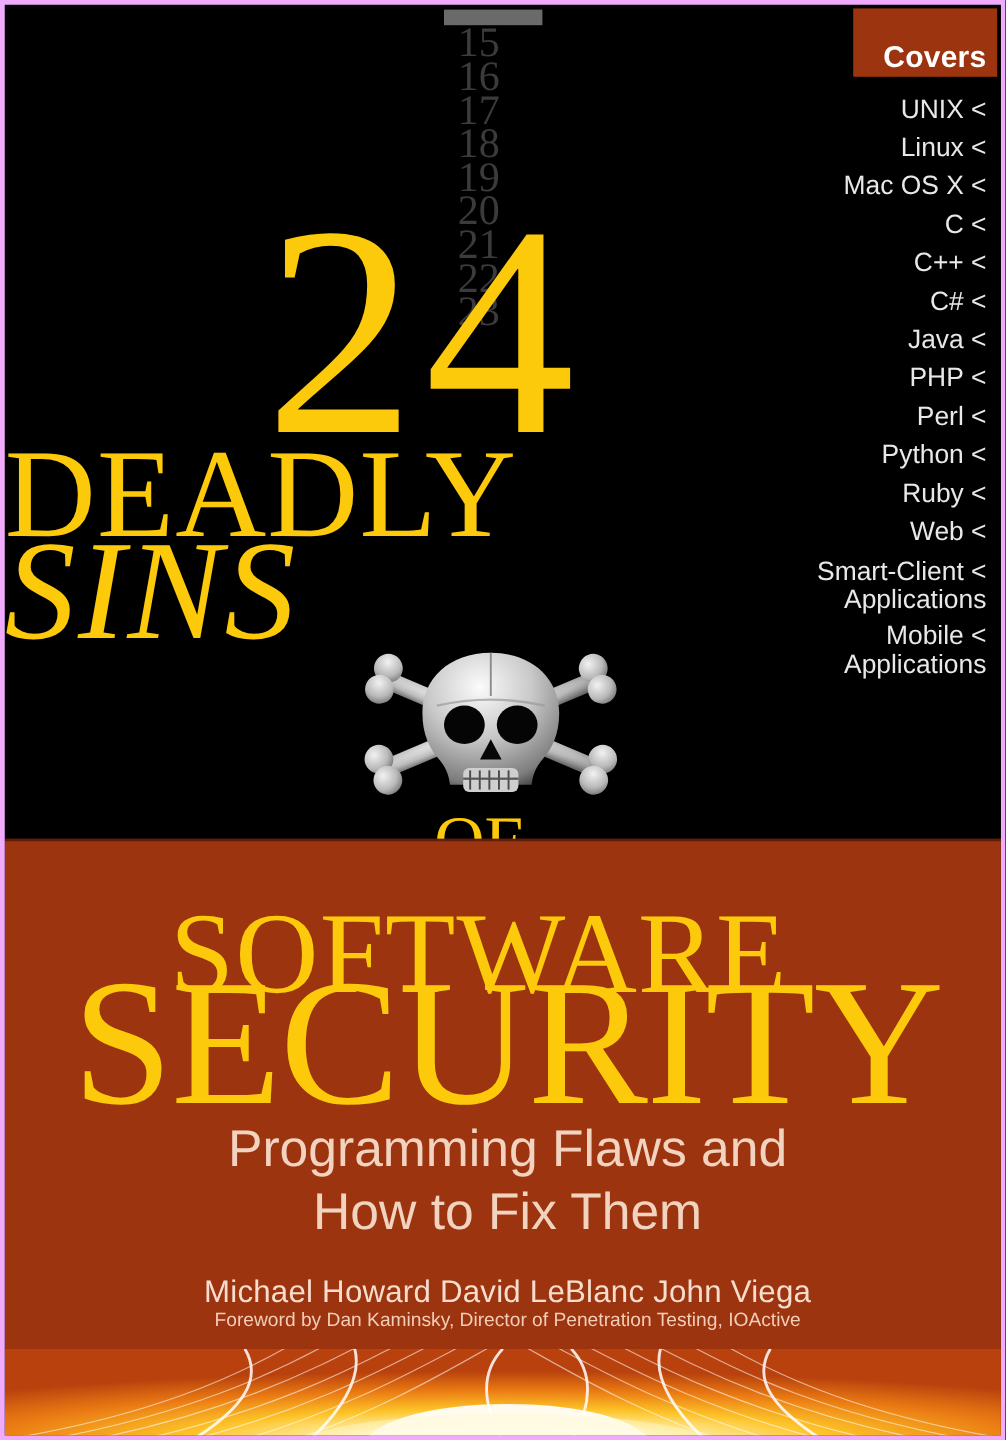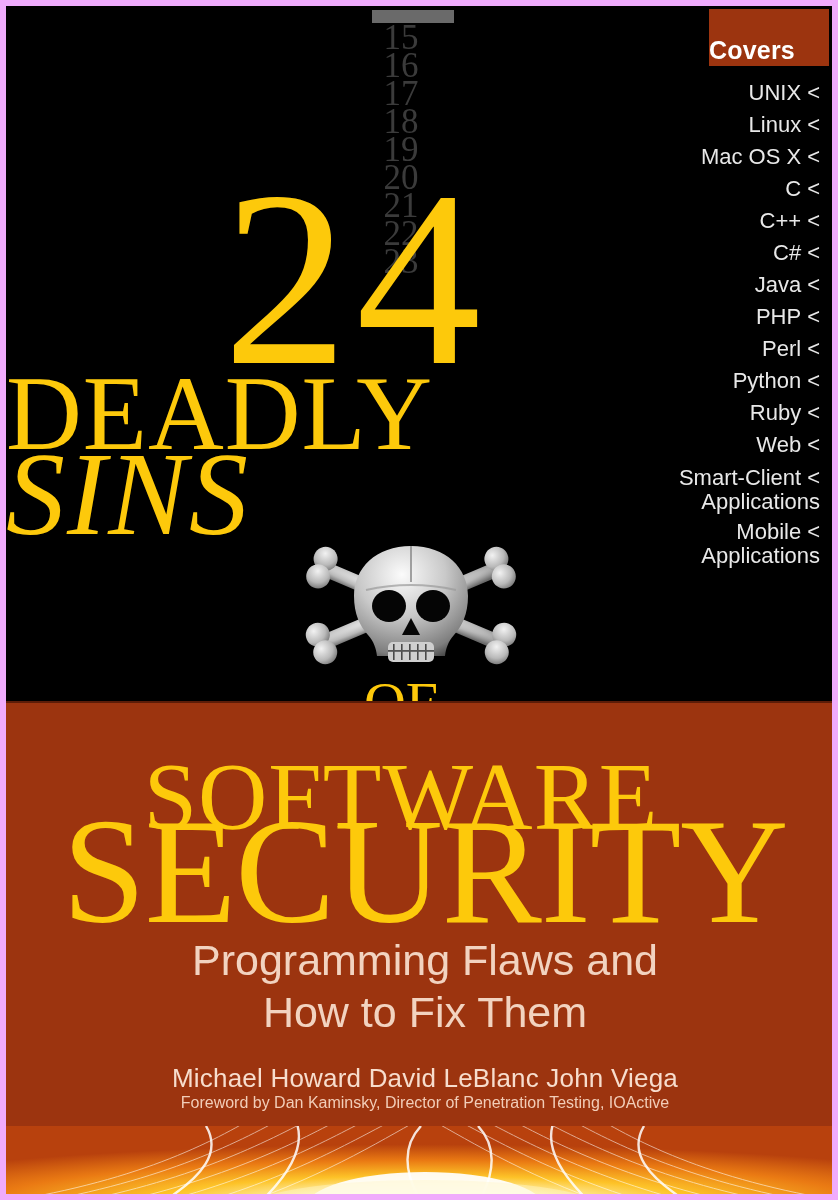--- a/index.html
+++ b/index.html
@@ -7,21 +7,21 @@
     padding: 0;
     background: #1a1a1a;
   }
   .cover {
     position: relative;
     width: 838px;
     height: 1200px;
     background: #000000;
     overflow: hidden;
     font-family: "Liberation Sans", sans-serif;
-    border: 6px solid #f0abfc;
+    border: 4px solid #f0abfc;
     box-sizing: border-box;
   }
 
   
   .black-zone {
     position: absolute;
     left: 0; top: 0;
     width: 838px;
     height: 695px;
     background: #000000;
@@ -202,21 +202,21 @@
   .covers-badge {
     position: absolute;
     right: 3px;
     top: 3px;
     width: 120px;
     height: 57px;
     background: #9c340f;
     color: #ffffff;
     font-size: 25px;
     font-weight: bold;
-    text-align: left;
+    text-align: right;
     box-sizing: border-box;
     padding: 27px 9px 0 0;
     letter-spacing: 0.2px;
   }
   .covers-list {
     position: absolute;
     right: 12px;
     top: 76px;
     width: 230px;
     text-align: right;

